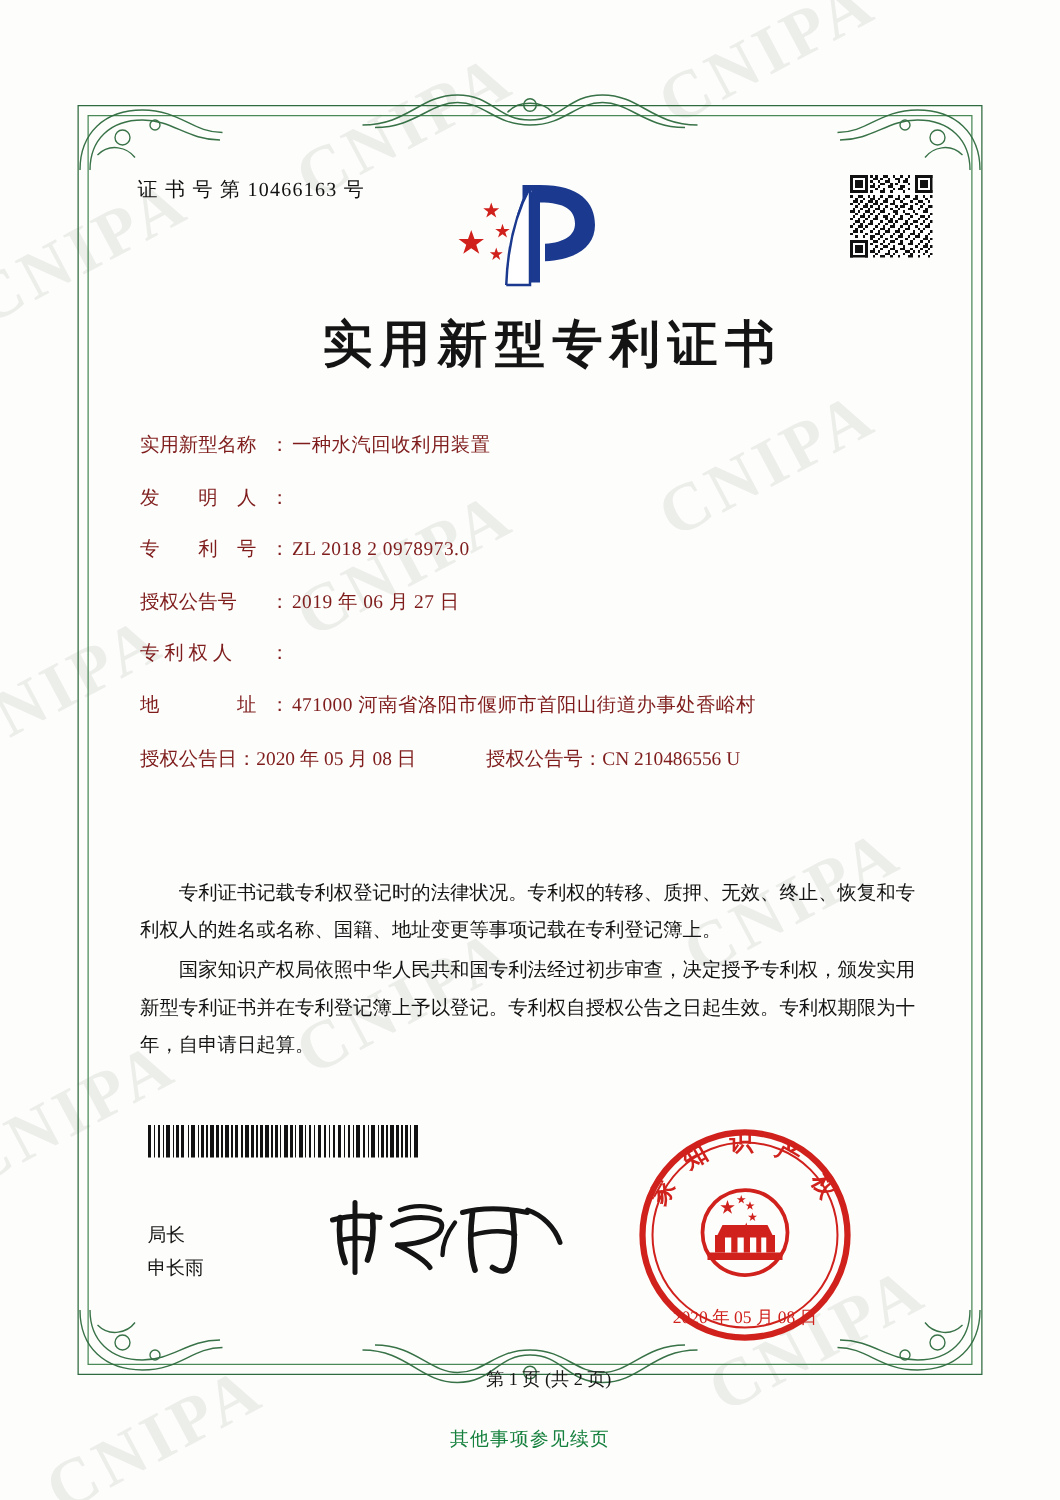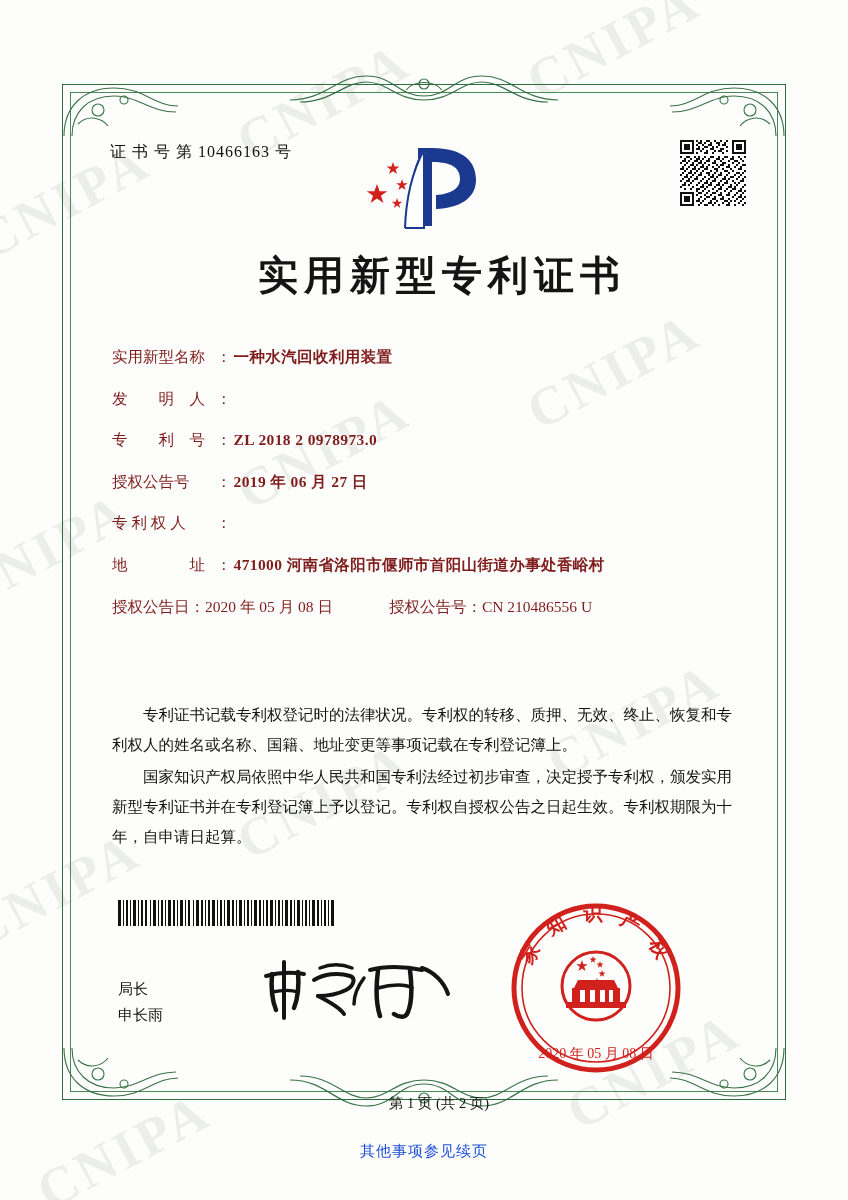--- a/index.html
+++ b/index.html
@@ -131,21 +131,20 @@
     letter-spacing: 0px;
     white-space: nowrap;
   }
   .f-colon {
     flex: 0 0 auto;
     margin-right: 2px;
   }
   .f-value {
     flex: 1 1 auto;
     letter-spacing: 0.4px;
-    font-weight: bold;
   }
   .row-inline {
     display: flex;
     align-items: baseline;
     margin-bottom: 24px;
     font-size: 15.5px;
   }
   .inline-label { white-space: nowrap; }
   .inline-value { white-space: nowrap; }
   .inline-gap { width: 56px; flex: 0 0 56px; }
@@ -207,21 +206,21 @@
     font-size: 14.5px;
     color: #161616;
     padding-left: 30px;
   }
   .note {
     position: absolute;
     left: 0; right: 0;
     top: 1142px;
     text-align: center;
     font-size: 15px;
-    color: #1d4ed8;
+    color: #15803d;
     letter-spacing: 1px;
   }
 </style>
 </head>
 <body>
 
 <div id="page">
 
   <div class="wm-layer">
     <div class="wm" style="left:-30px;  top:170px;">CNIPA</div>

